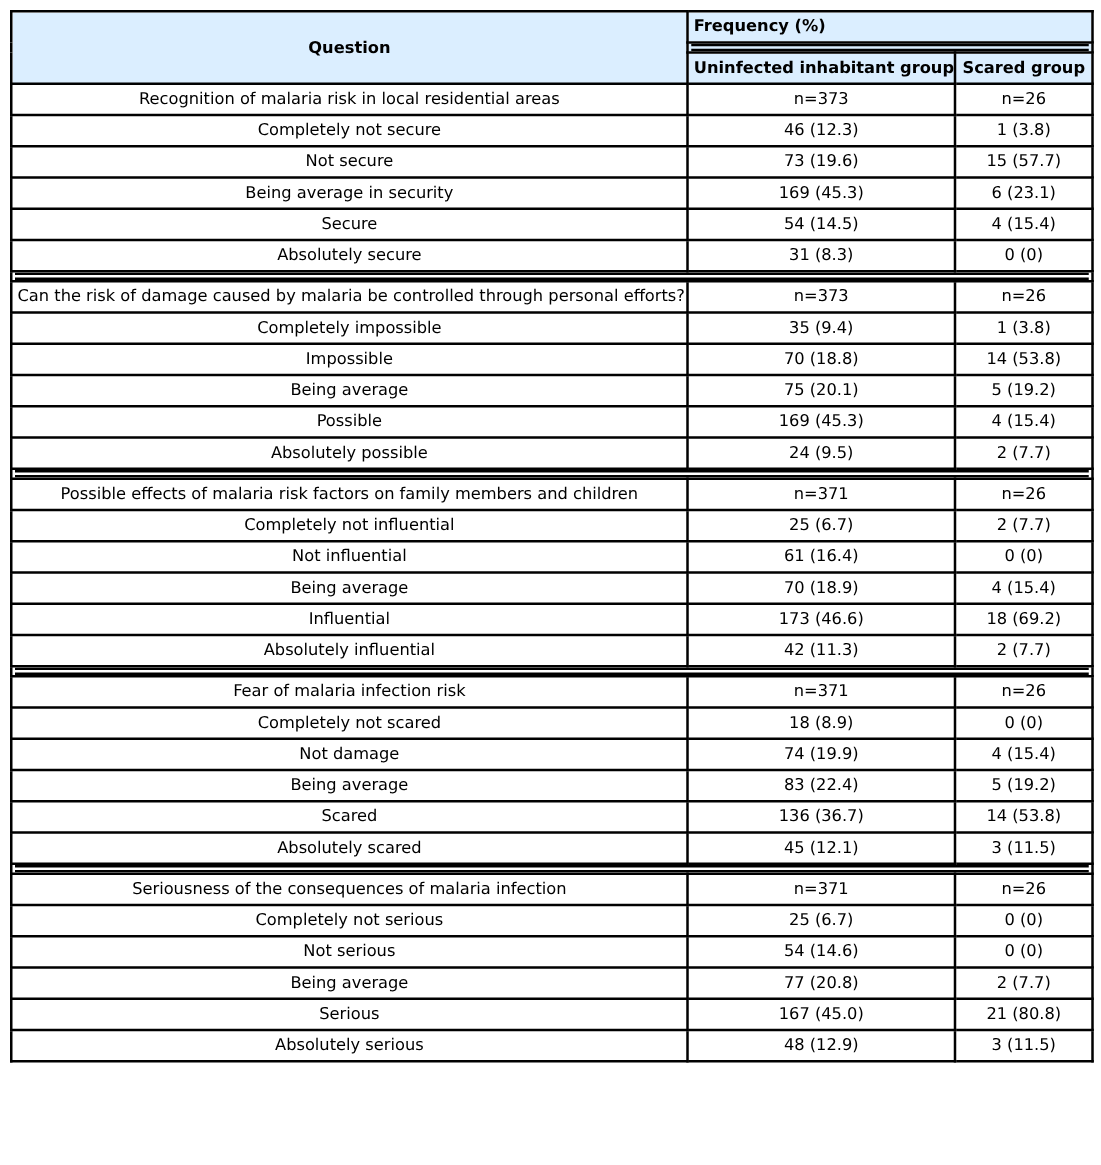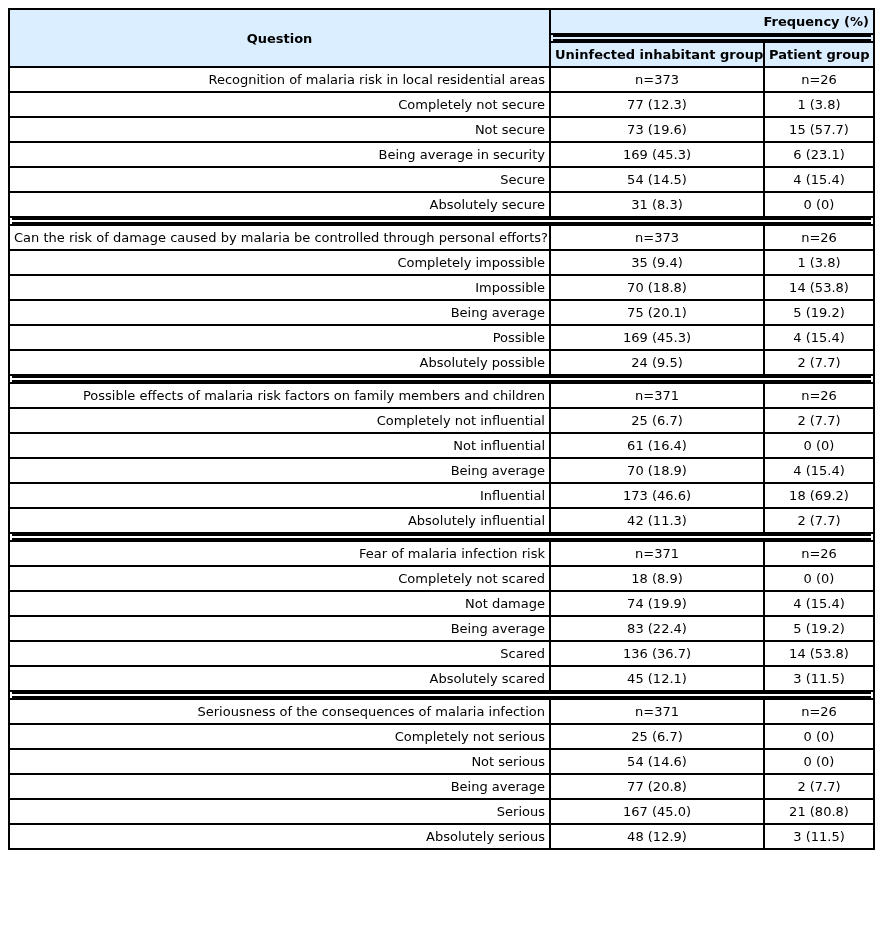--- a/index.html
+++ b/index.html
@@ -38,42 +38,42 @@
     th {
       background: #dbeeff;
       font-weight: bold;
       font-size: 13px;
     }
     th.q-head {
       text-align: center;
       vertical-align: middle;
     }
     th.freq-head {
-      text-align: right;
+      text-align: left;
       height: 24px;
       line-height: 24px;
     }
     th.sub-head {
       text-align: center;
       height: 22px;
       line-height: 22px;
     }
     tr.hdr-sep td {
       background: #dbeeff;
       height: 6px;
       padding: 0;
       line-height: 0;
     }
     .dbl {
       margin: 0 2px;
       height: 2px;
       border-top: 2px solid #000;
       border-bottom: 2px solid #000;
     }
-    td.label { text-align: right; }
+    td.label { text-align: center; }
     td.num { text-align: center; }
     tr.sec-sep td {
       height: 6px;
       padding: 0;
       line-height: 0;
       background: #fff;
     }
   </style>
 </head>
 <body>
@@ -89,32 +89,32 @@
       <th class="q-head" rowspan="3">Question</th>
       <th class="freq-head" colspan="2">Frequency (%)</th>
     </tr>
     <tr class="hdr-sep">
       <td colspan="2">
           <div class="dbl"></div>
         </td>
     </tr>
     <tr>
       <th class="sub-head">Uninfected inhabitant group</th>
-      <th class="sub-head">Patient group</th>
+      <th class="sub-head">Scared group</th>
     </tr>
   </thead>
   <tbody id="tbody">
       <tr>
         <td class="label">Recognition of malaria risk in local residential areas</td>
         <td class="num">n=373</td>
         <td class="num">n=26</td>
       </tr>
       <tr>
         <td class="label">Completely not secure</td>
-        <td class="num">77 (12.3)</td>
+        <td class="num">46 (12.3)</td>
         <td class="num">1 (3.8)</td>
       </tr>
       <tr>
         <td class="label">Not secure</td>
         <td class="num">73 (19.6)</td>
         <td class="num">15 (57.7)</td>
       </tr>
       <tr>
         <td class="label">Being average in security</td>
         <td class="num">169 (45.3)</td>

